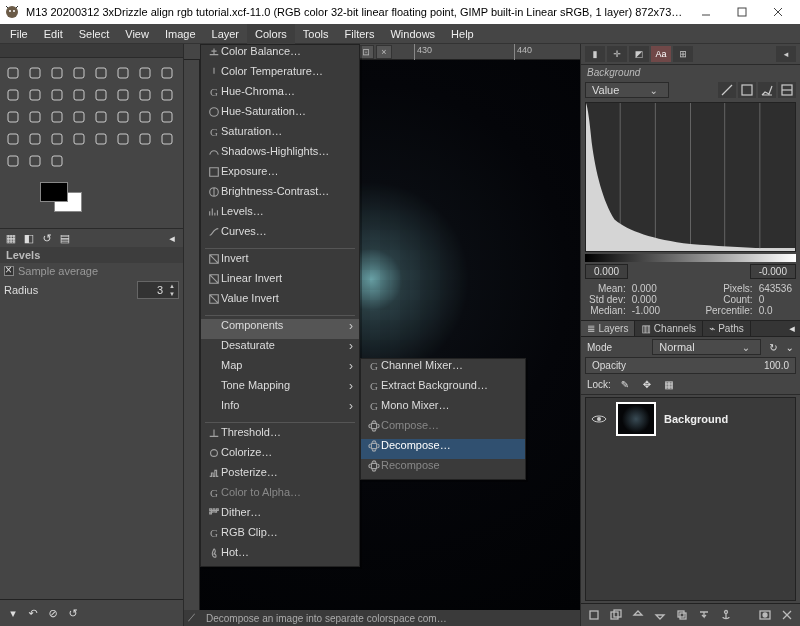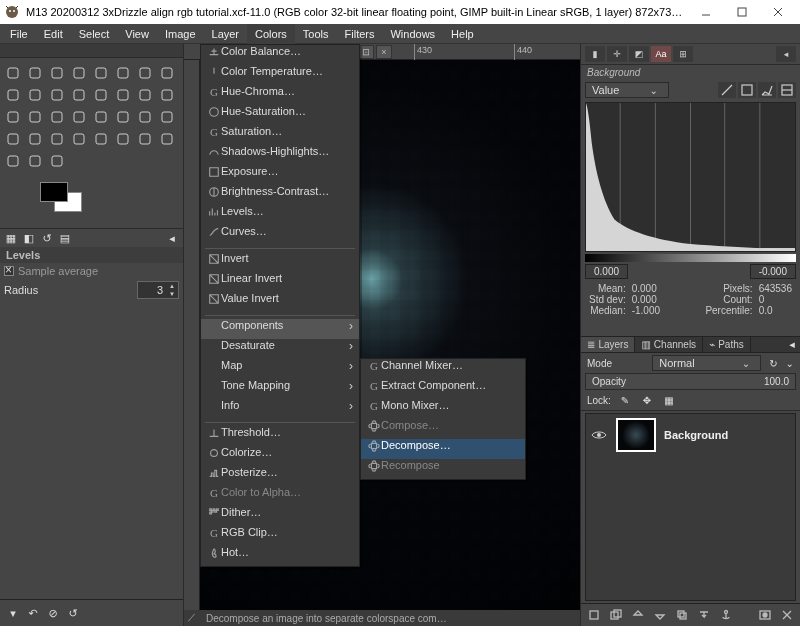--- a/index.html
+++ b/index.html
@@ -76,21 +76,21 @@
   .drop .chev { margin-left:auto; font-size:10px; color:#ccc; padding:0 4px; }
   .hist-icons { margin-left:auto; display:flex; gap:2px; }
   .hist-icons .hi { width:18px; height:16px; background:#3a3a3a; display:flex; align-items:center; justify-content:center; }
   .hist-icons .hi svg { width:12px; height:12px; stroke:#ccc; fill:none; stroke-width:1.2; }
   .histogram { height: 150px; margin:2px 4px; background: linear-gradient(to top, #d0d0d0 0%, #d0d0d0 2%, transparent 2%); position:relative; border:1px solid #222; background-color:#2e2e2e; }
   .histogram svg { width:100%; height:100%; }
   .grad { height:8px; margin:0 4px 2px; background: linear-gradient(90deg,#000,#fff); }
   .rangevals { display:flex; font-size:10px; padding:0 4px 2px; }
   .rangevals .rv { background:#3f3f3f; border:1px solid #222; padding:1px 8px; text-align:center; }
   .rangevals .fill { flex:1; }
-  .stats { display:grid; grid-template-columns: auto auto 1fr auto auto; gap:0 6px; font-size:10px; color:#ccc; padding:2px 8px 20px; }
+  .stats { display:grid; grid-template-columns: auto auto 1fr auto auto; gap:0 6px; font-size:10px; color:#ccc; padding:2px 8px 4px; }
   .stats .lab { text-align:right; color:#ccc; }
   .stats .val { text-align:left; }
 
   .tabs { display:flex; border-top:1px solid #222; border-bottom:1px solid #222; background:#353535; }
   .tabs .tab { display:flex; align-items:center; gap:3px; padding:2px 6px; font-size:10px; color:#ccc; border-right:1px solid #222; }
   .tabs .tab.active { background:#4a4a4a; }
   .tabs .menu-square { margin-left:auto; width:16px; display:flex; align-items:center; justify-content:center; }
   .layer-opts .row { display:flex; align-items:center; gap:6px; padding:2px 6px; font-size:10px;justify-content:space-between; }
   .layer-opts .row .fld { margin-left:auto; }
   .lock-row { display:flex; align-items:center; gap:6px; padding:2px 6px; font-size:10px; border-bottom:1px solid #2a2a2a; }
@@ -561,21 +561,21 @@
         </div>
       </div>
 
     <div class="menu-pop" id="components-menu" style="left:176px; top:314px; width:166px;">
         <div class="mi">
           <span class="ic" style="font-family:serif;color:#bbb;font-size:11px;">G</span>
           <span>Channel Mixer…</span>
         </div>
         <div class="mi">
           <span class="ic" style="font-family:serif;color:#bbb;font-size:11px;">G</span>
-          <span>Extract Component…</span>
+          <span>Extract Background…</span>
         </div>
         <div class="mi">
           <span class="ic" style="font-family:serif;color:#bbb;font-size:11px;">G</span>
           <span>Mono Mixer…</span>
         </div>
         <div class="mi disabled">
           <span class="ic">
             <svg viewBox="0 0 14 14">
               <path d="M5 3a2 2 0 1 1 4 0M3 5a2 2 0 1 0 0 4M5 11a2 2 0 1 0 4 0M11 5a2 2 0 1 1 0 4M4 4h6v6H4z"></path>
             </svg>

